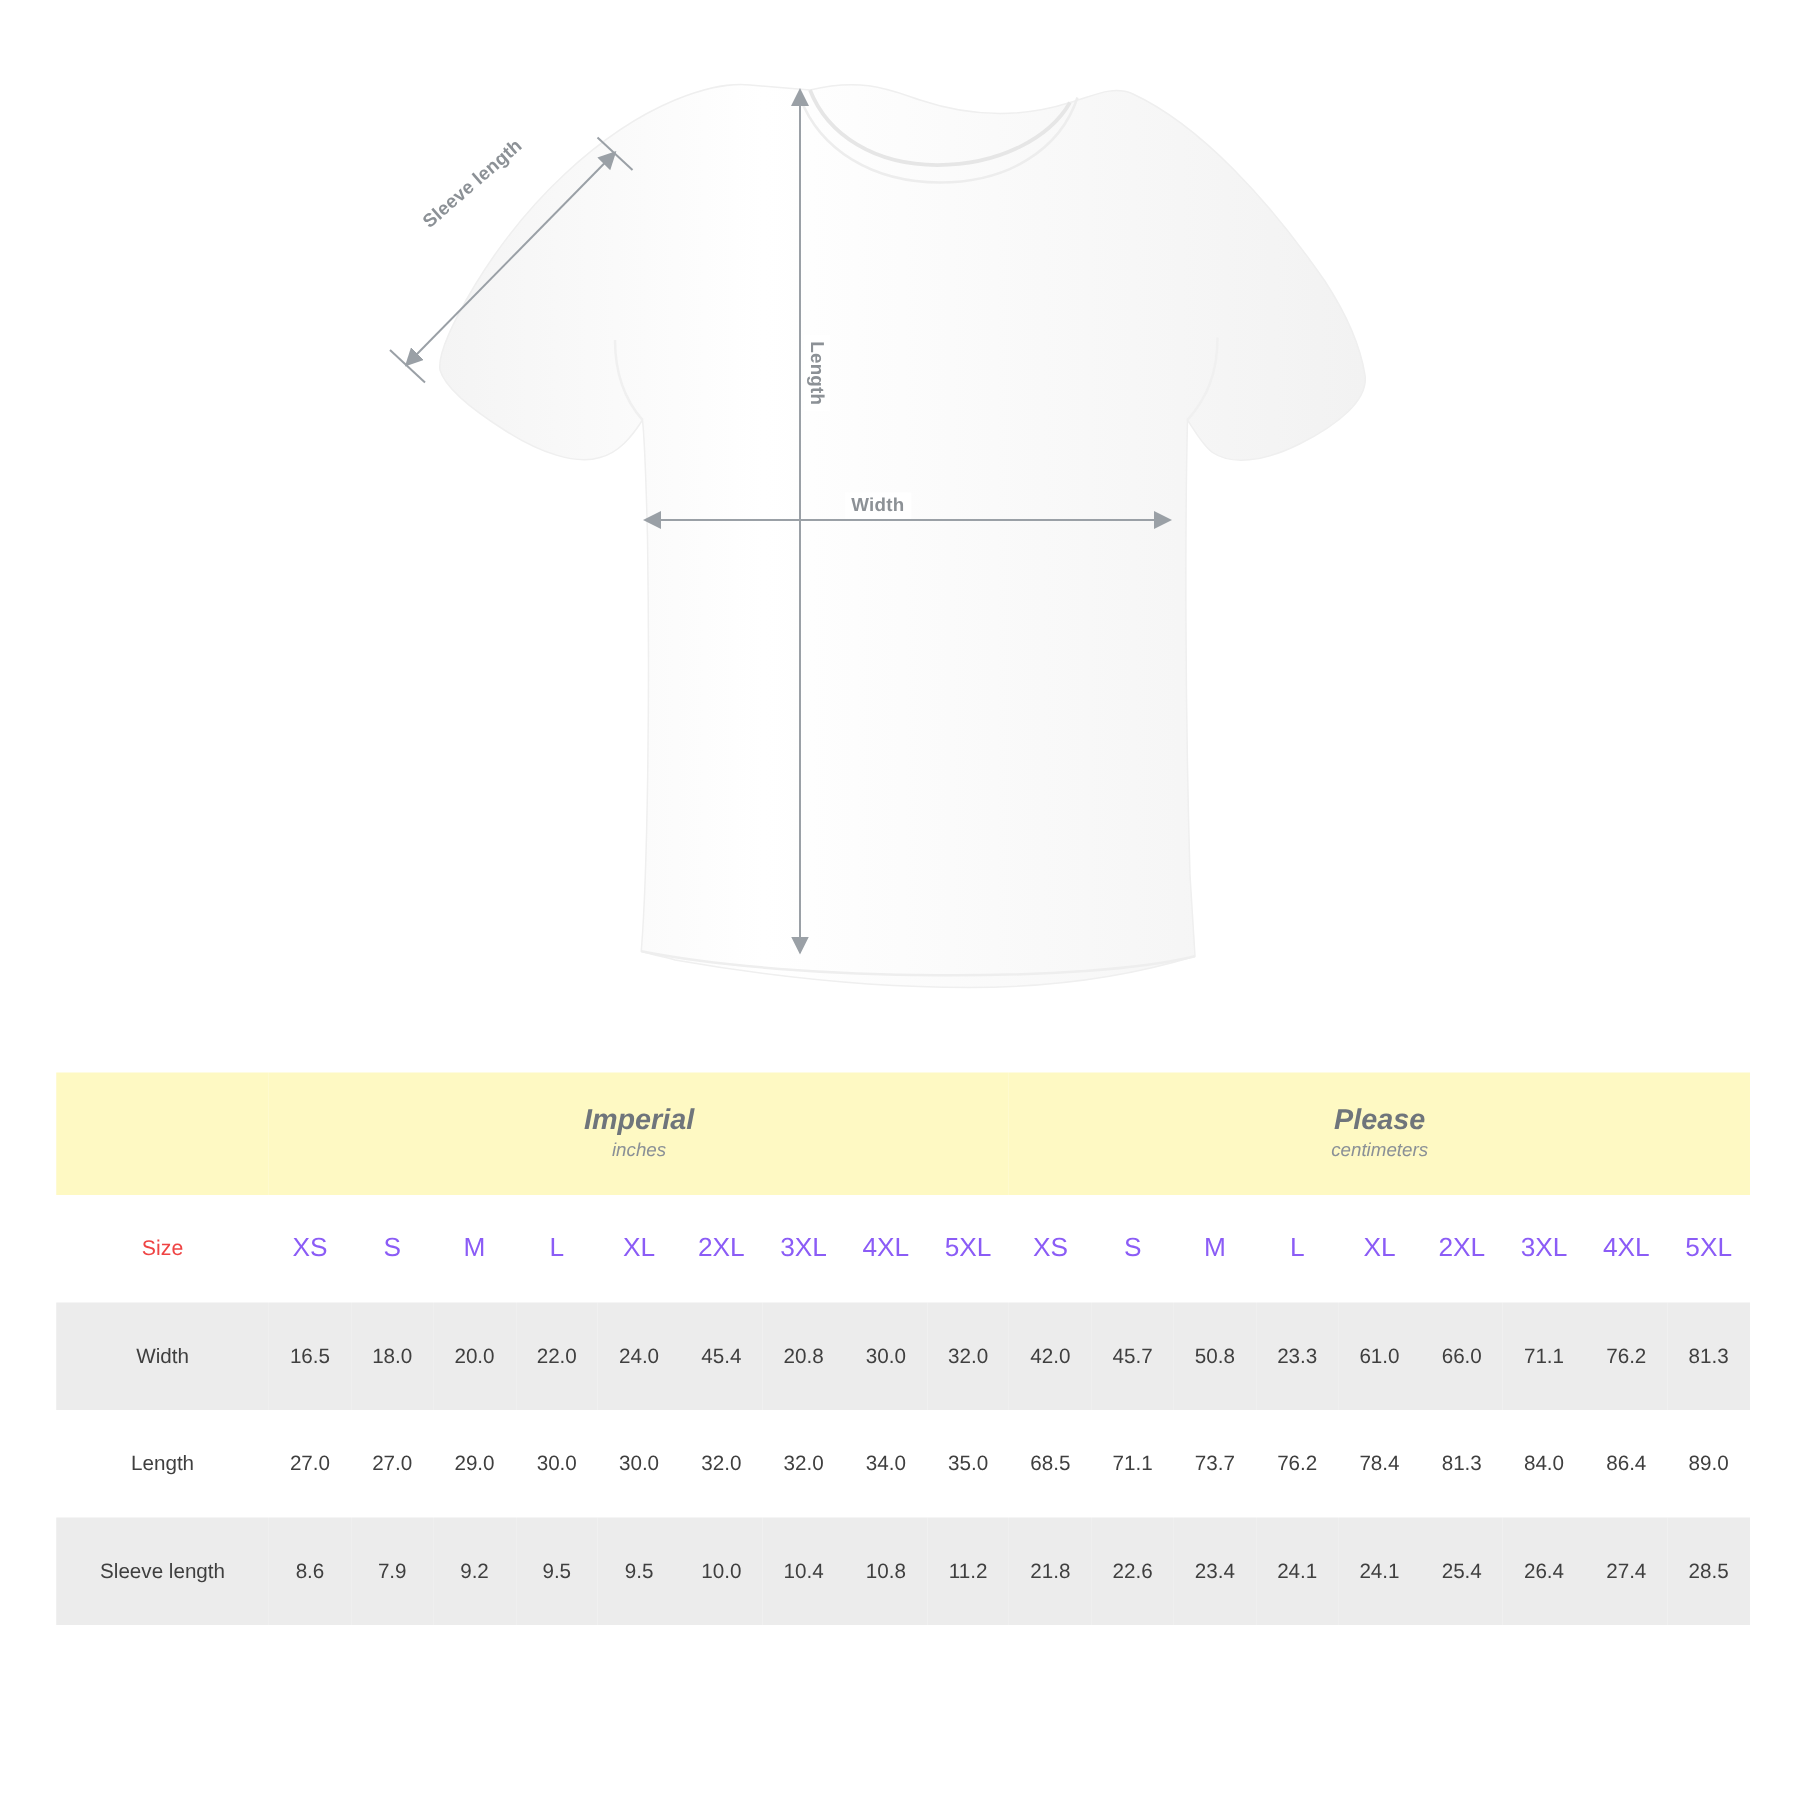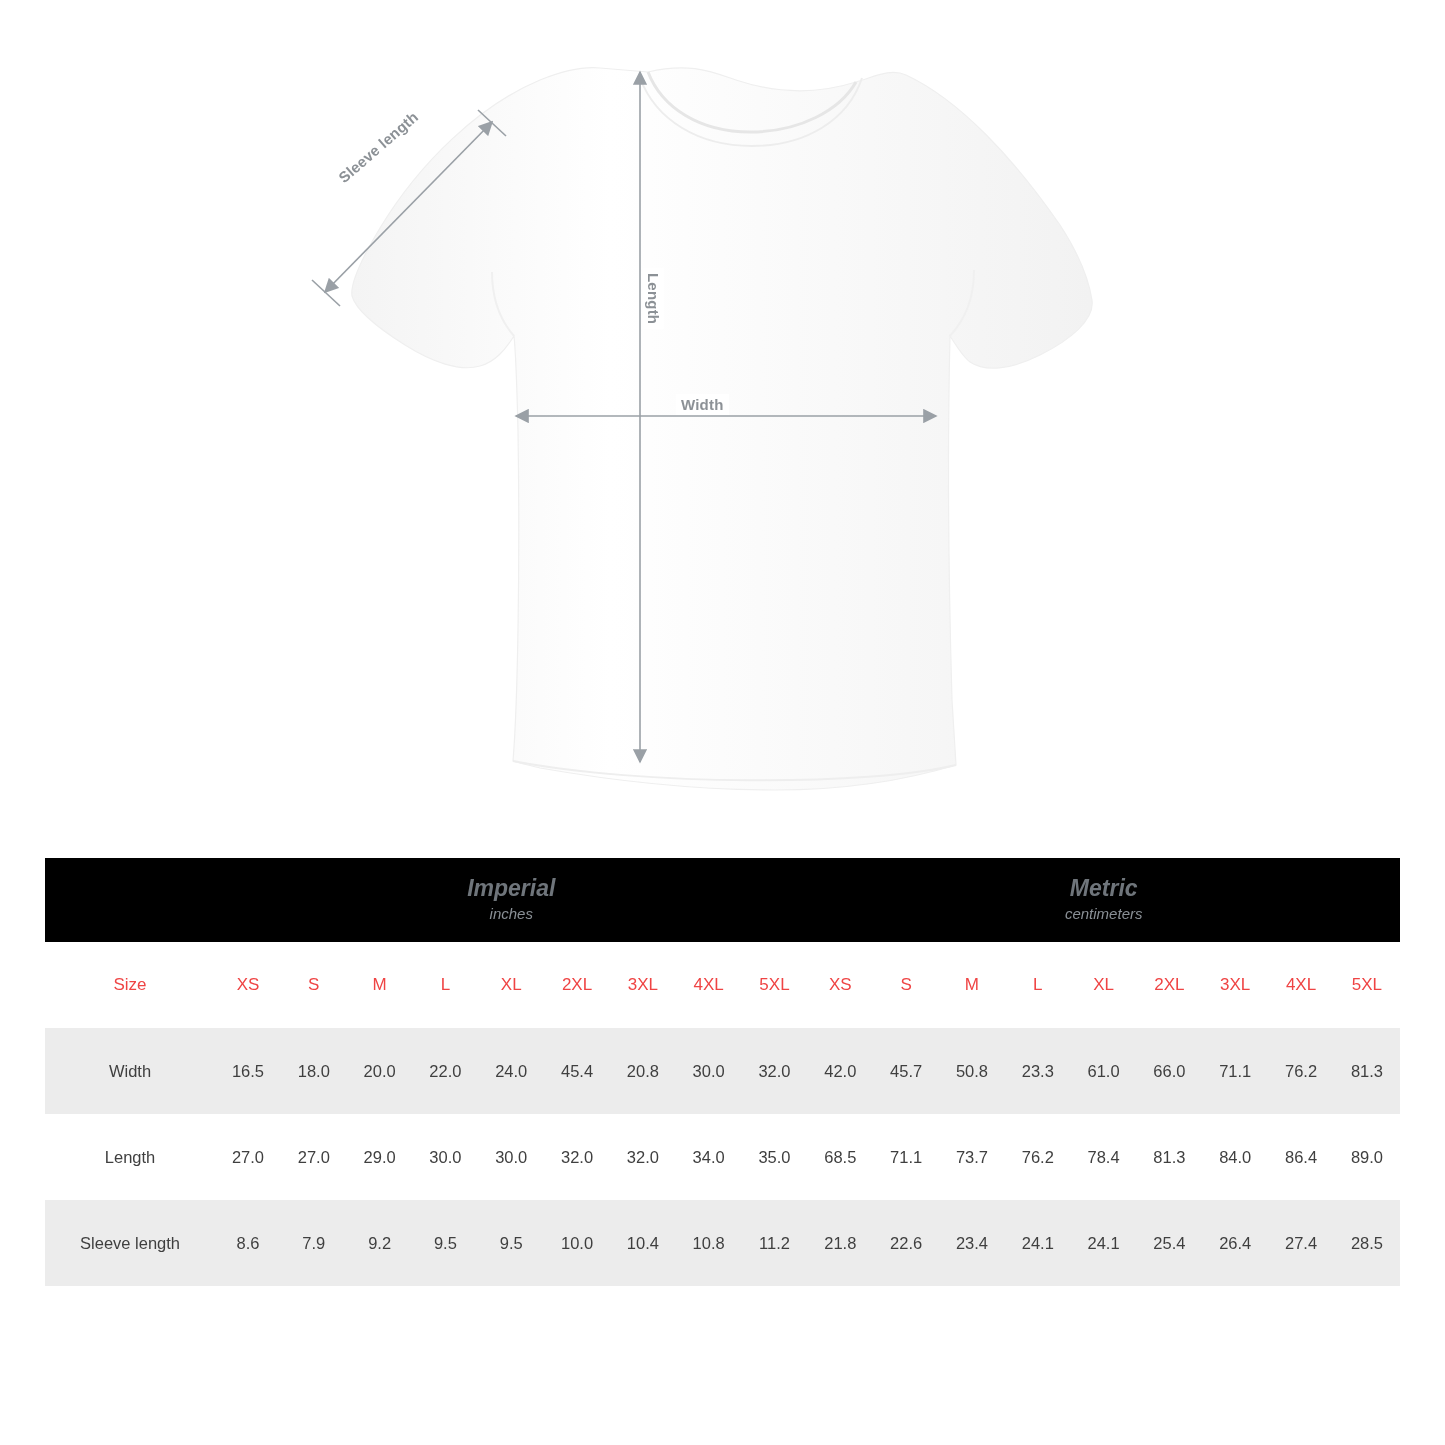--- a/index.html
+++ b/index.html
@@ -81,42 +81,42 @@
     border-collapse: collapse;
     width: 1355px;
     table-layout: fixed;
   }
   table.size-table td, table.size-table th {
     text-align: center;
     vertical-align: middle;
     font-weight: normal;
   }
   .unit-head td {
-    background: #000000;
-    height: 84px;
+    background: #fef9c3;
+    height: 98px;
     padding: 0;
   }
   .unit-name {
     font-size: 23px;
     font-style: italic;
     font-weight: bold;
     color: #6f757b;
     line-height: 1.25;
   }
   .unit-sub {
     font-size: 15px;
     font-style: italic;
     color: #8a9096;
     line-height: 1.6;
   }
   .size-head td {
     height: 84px;
     font-weight: bold;
-    font-size: 17px;
-    color: #ef4444;
+    font-size: 21px;
+    color: #8b5cf6;
     background: #ffffff;
   }
   .size-head td.rowlabel {
     font-size: 17px;
   }
   tr.band td {
     height: 84px;
     font-size: 16.5px;
     color: #3f3f3f;
   }
@@ -235,21 +235,21 @@
         <col class="c-val">
     </colgroup>
     <tbody>
       <tr class="unit-head">
         <td></td>
         <td colspan="9">
           <div class="unit-name">Imperial</div>
           <div class="unit-sub">inches</div>
         </td>
         <td colspan="9">
-          <div class="unit-name">Metric</div>
+          <div class="unit-name">Please</div>
           <div class="unit-sub">centimeters</div>
         </td>
       </tr>
 
       <tr class="size-head">
         <td class="rowlabel">Size</td>
         <td>XS</td>
         <td>S</td>
         <td>M</td>
         <td>L</td>

